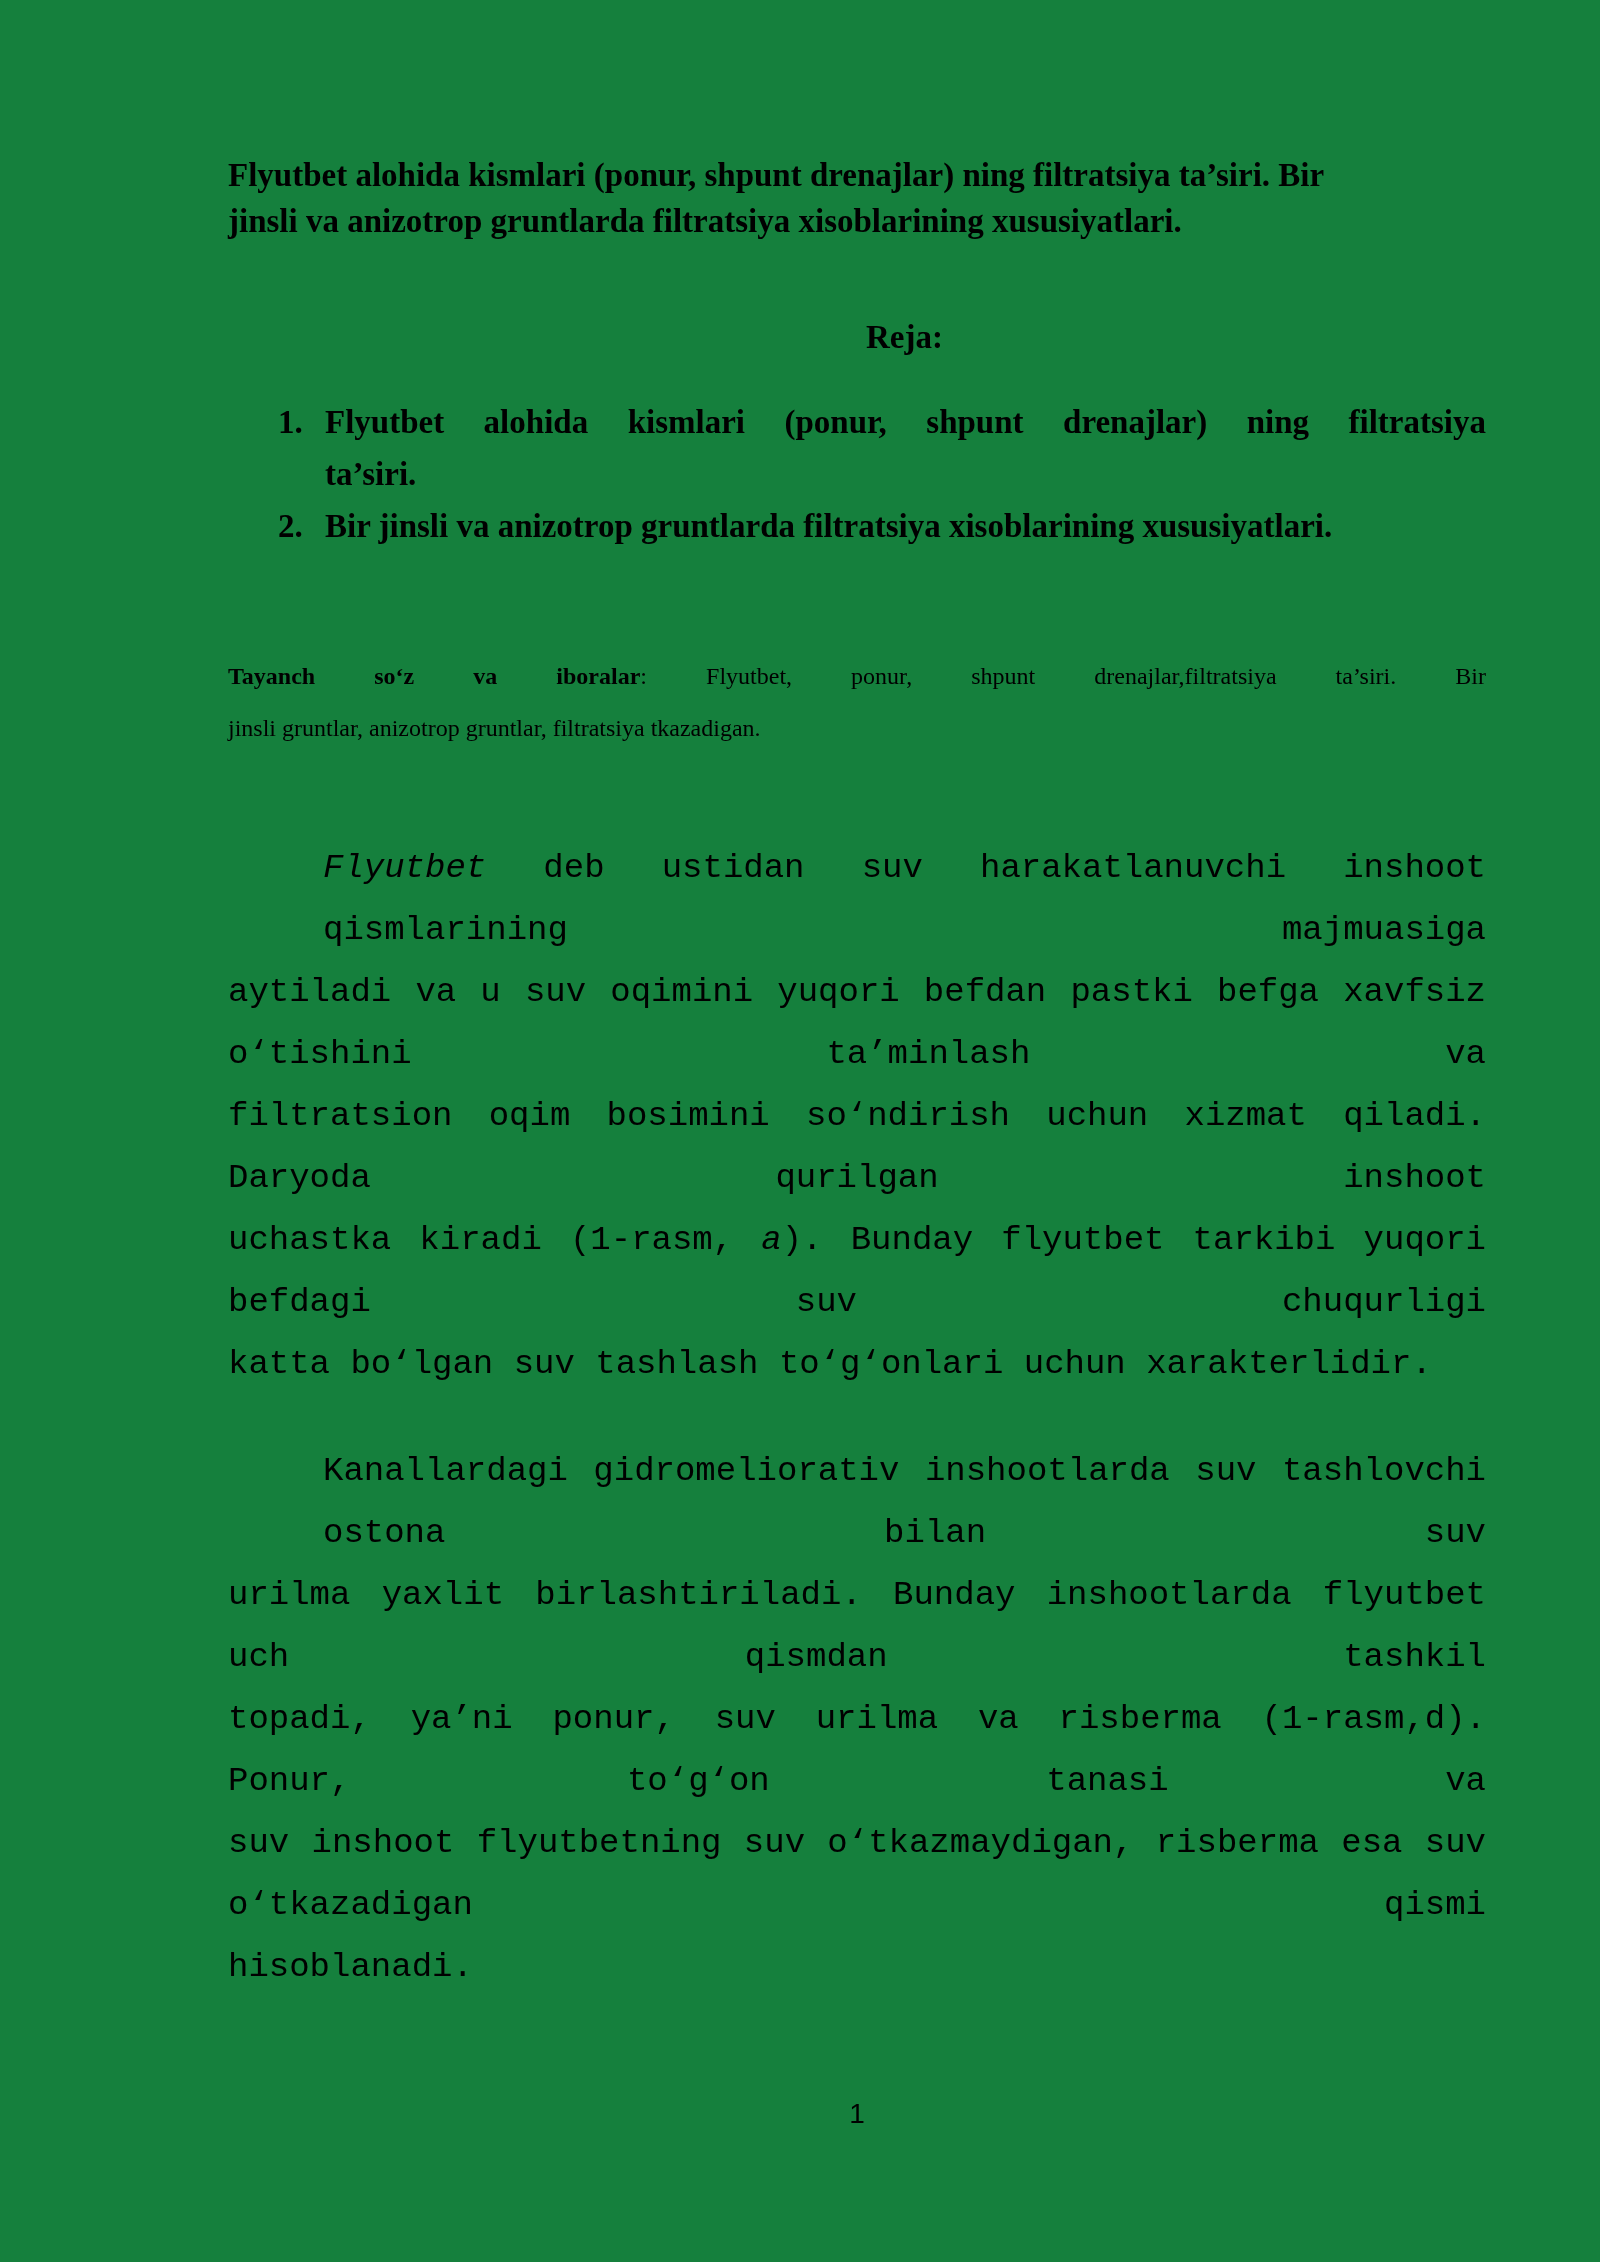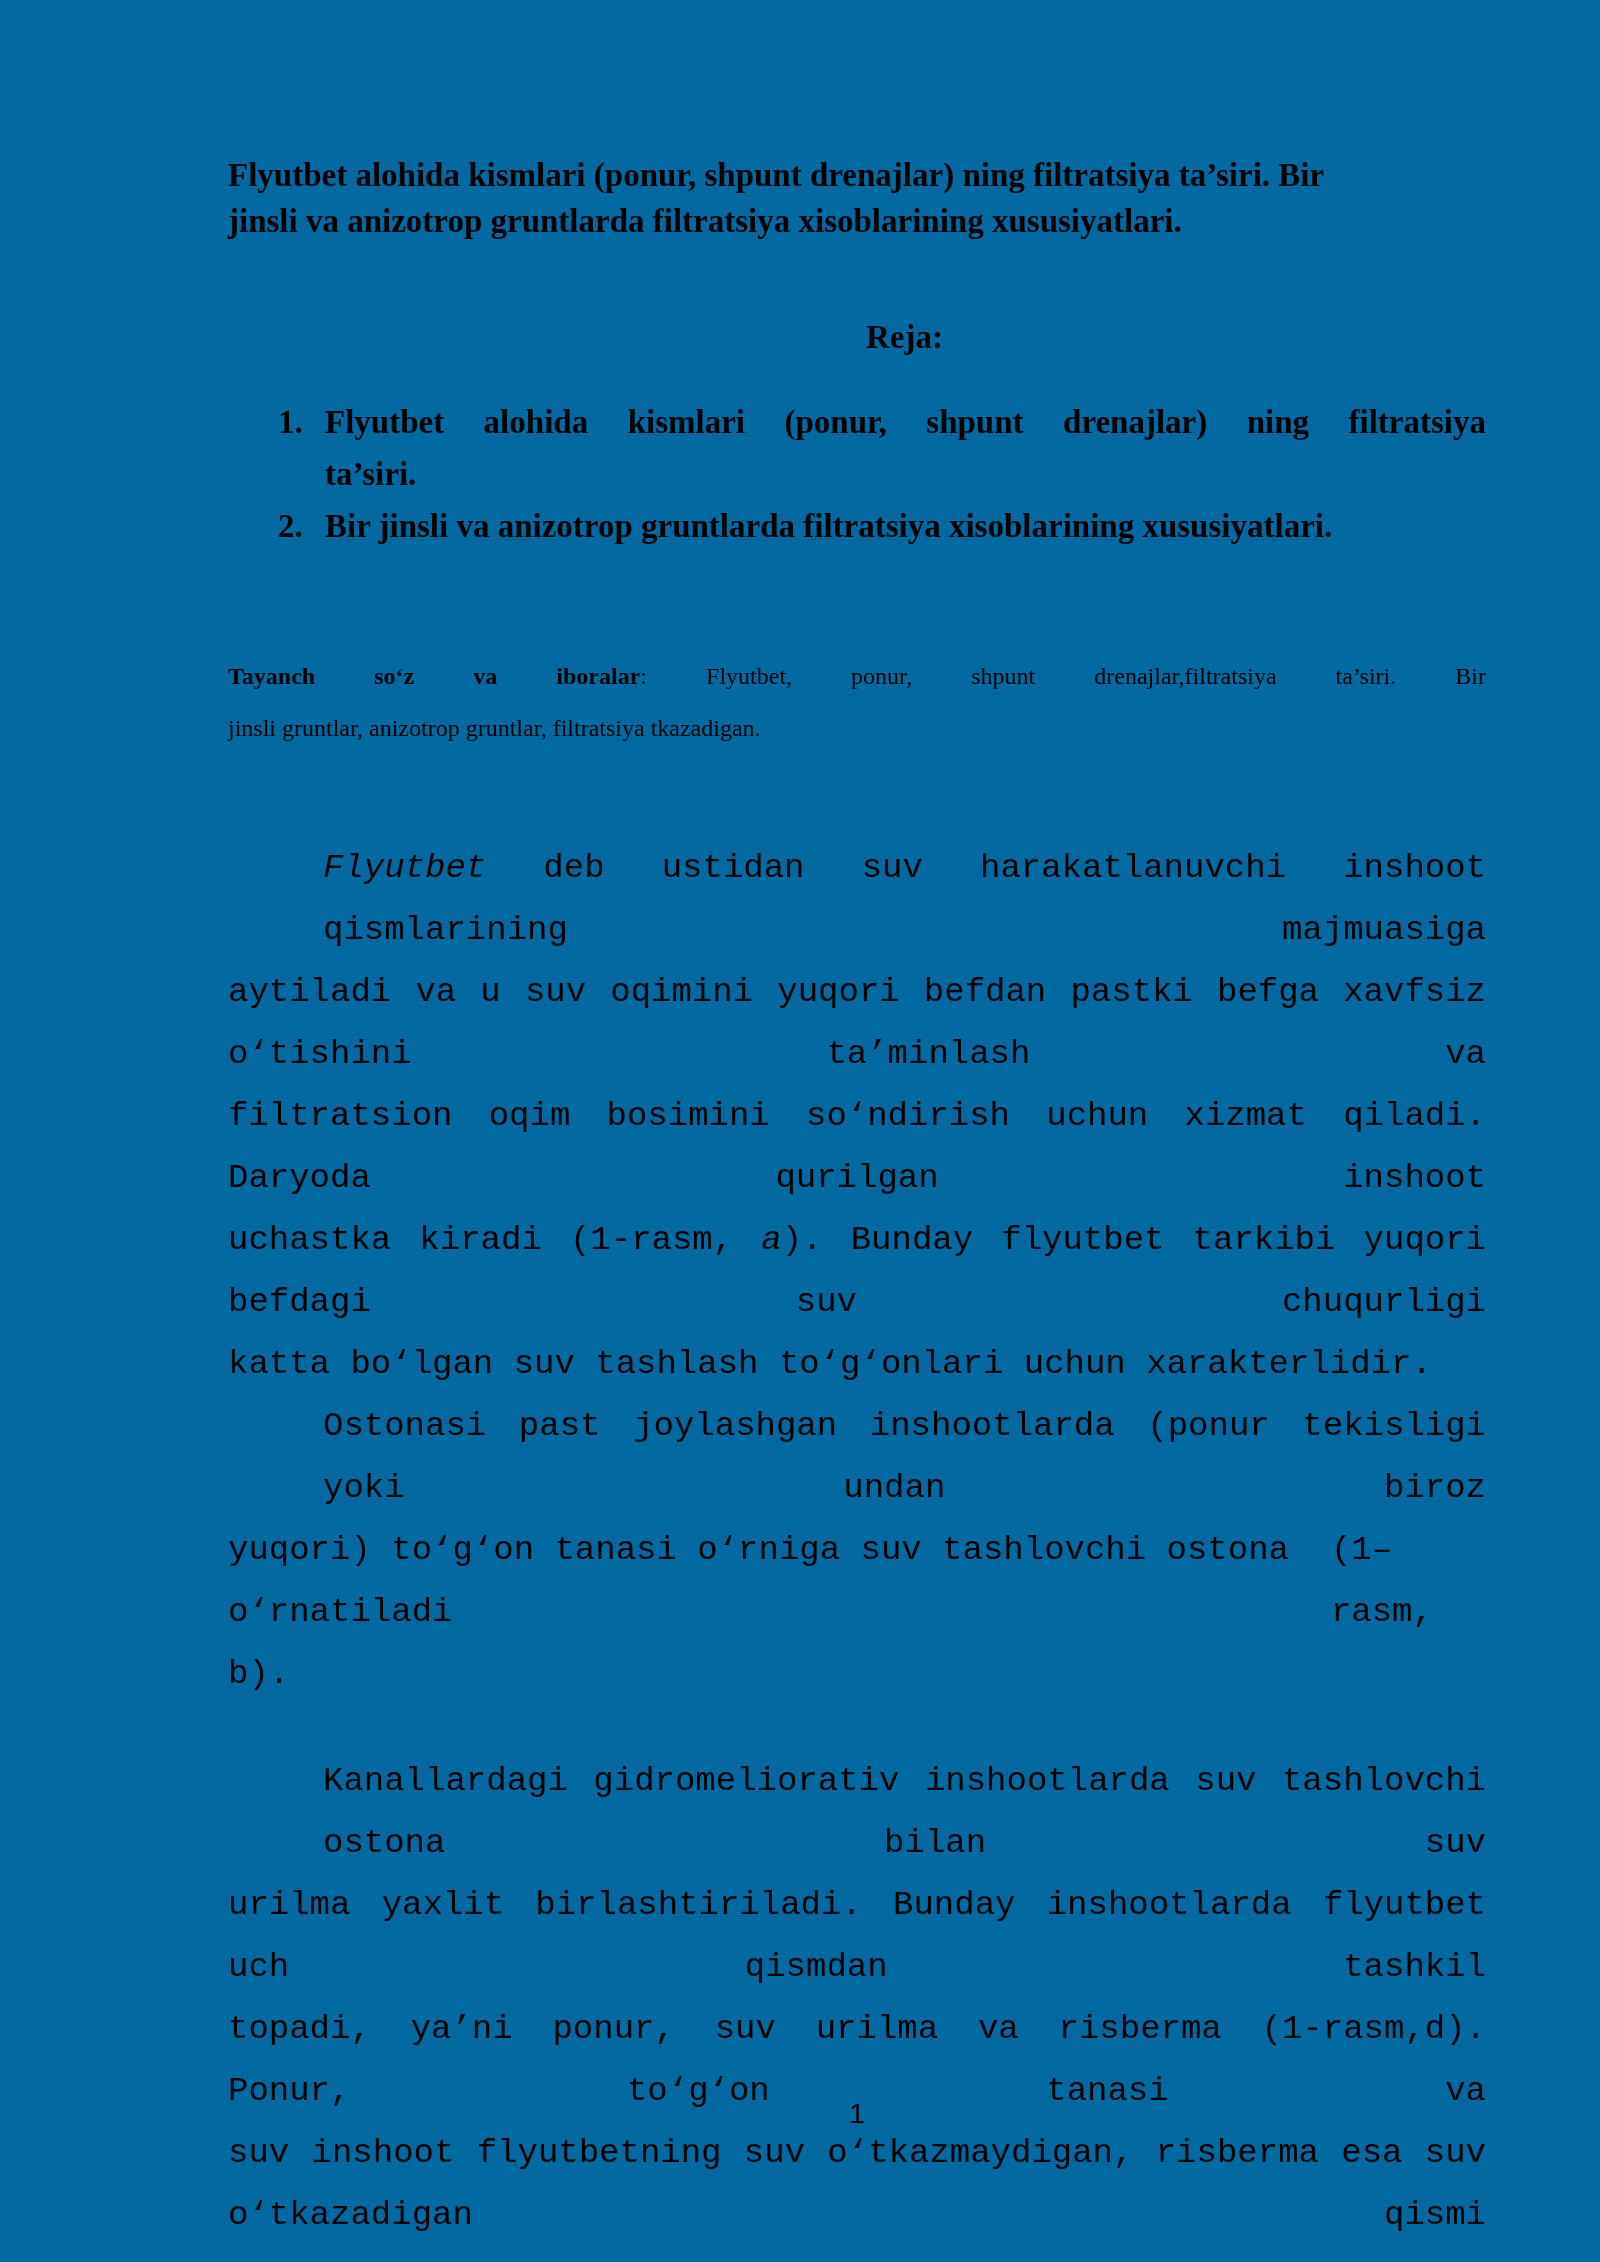--- a/index.html
+++ b/index.html
@@ -1,21 +1,21 @@
 <!DOCTYPE html>
 <html><head>
 <meta charset="utf-8">
 <style>
   html, body { margin: 0; padding: 0; background: #e8e8e8; }
   .page {
     position: relative;
     width: 1600px;
     height: 2262px;
     margin: 0 auto;
-    background: #0369a1;
+    background: #15803d;
     font-family: "Liberation Serif", "DejaVu Serif", serif;
     color: #000000;
     overflow: hidden;
   }
   .content {
     position: absolute;
     left: 228px;
     top: 0;
     width: 1258px;
   }
@@ -121,28 +121,20 @@
     </div>
 
     <div class="para p1">
       <div class="jline ind"><span class="it">Flyutbet</span><span> deb ustidan suv harakatlanuvchi inshoot qismlarining majmuasiga</span></div>
       <div class="jline">aytiladi va u suv oqimini yuqori befdan pastki befga xavfsiz o‘tishini ta’minlash va</div>
       <div class="jline">filtratsion oqim bosimini so‘ndirish uchun xizmat qiladi. Daryoda qurilgan inshoot</div>
       <div class="jline"><span>uchastka kiradi (1-rasm, </span><span class="it">a</span><span>). Bunday flyutbet tarkibi yuqori befdagi suv chuqurligi</span></div>
       <div>katta bo‘lgan suv tashlash to‘g‘onlari uchun xarakterlidir.</div>
     </div>
 
-    <div class="para p2">
-      <div class="jline ind">Ostonasi past joylashgan inshootlarda (ponur tekisligi yoki undan biroz</div>
-      <div class="sbline">
-          <span>yuqori) to‘g‘on tanasi o‘rniga suv tashlovchi ostona o‘rnatiladi</span>
-          <span>(1– rasm,</span>
-        </div>
-      <div>b).</div>
-    </div>
 
     <div class="para p3">
       <div class="jline ind">Kanallardagi gidromeliorativ inshootlarda suv tashlovchi ostona bilan suv</div>
       <div class="jline">urilma yaxlit birlashtiriladi. Bunday inshootlarda flyutbet uch qismdan tashkil</div>
       <div class="jline">topadi, ya’ni ponur, suv urilma va risberma (1-rasm,d). Ponur, to‘g‘on tanasi va</div>
       <div class="jline">suv inshoot flyutbetning suv o‘tkazmaydigan, risberma esa suv o‘tkazadigan qismi</div>
       <div>hisoblanadi.</div>
     </div>
 
   </div>

